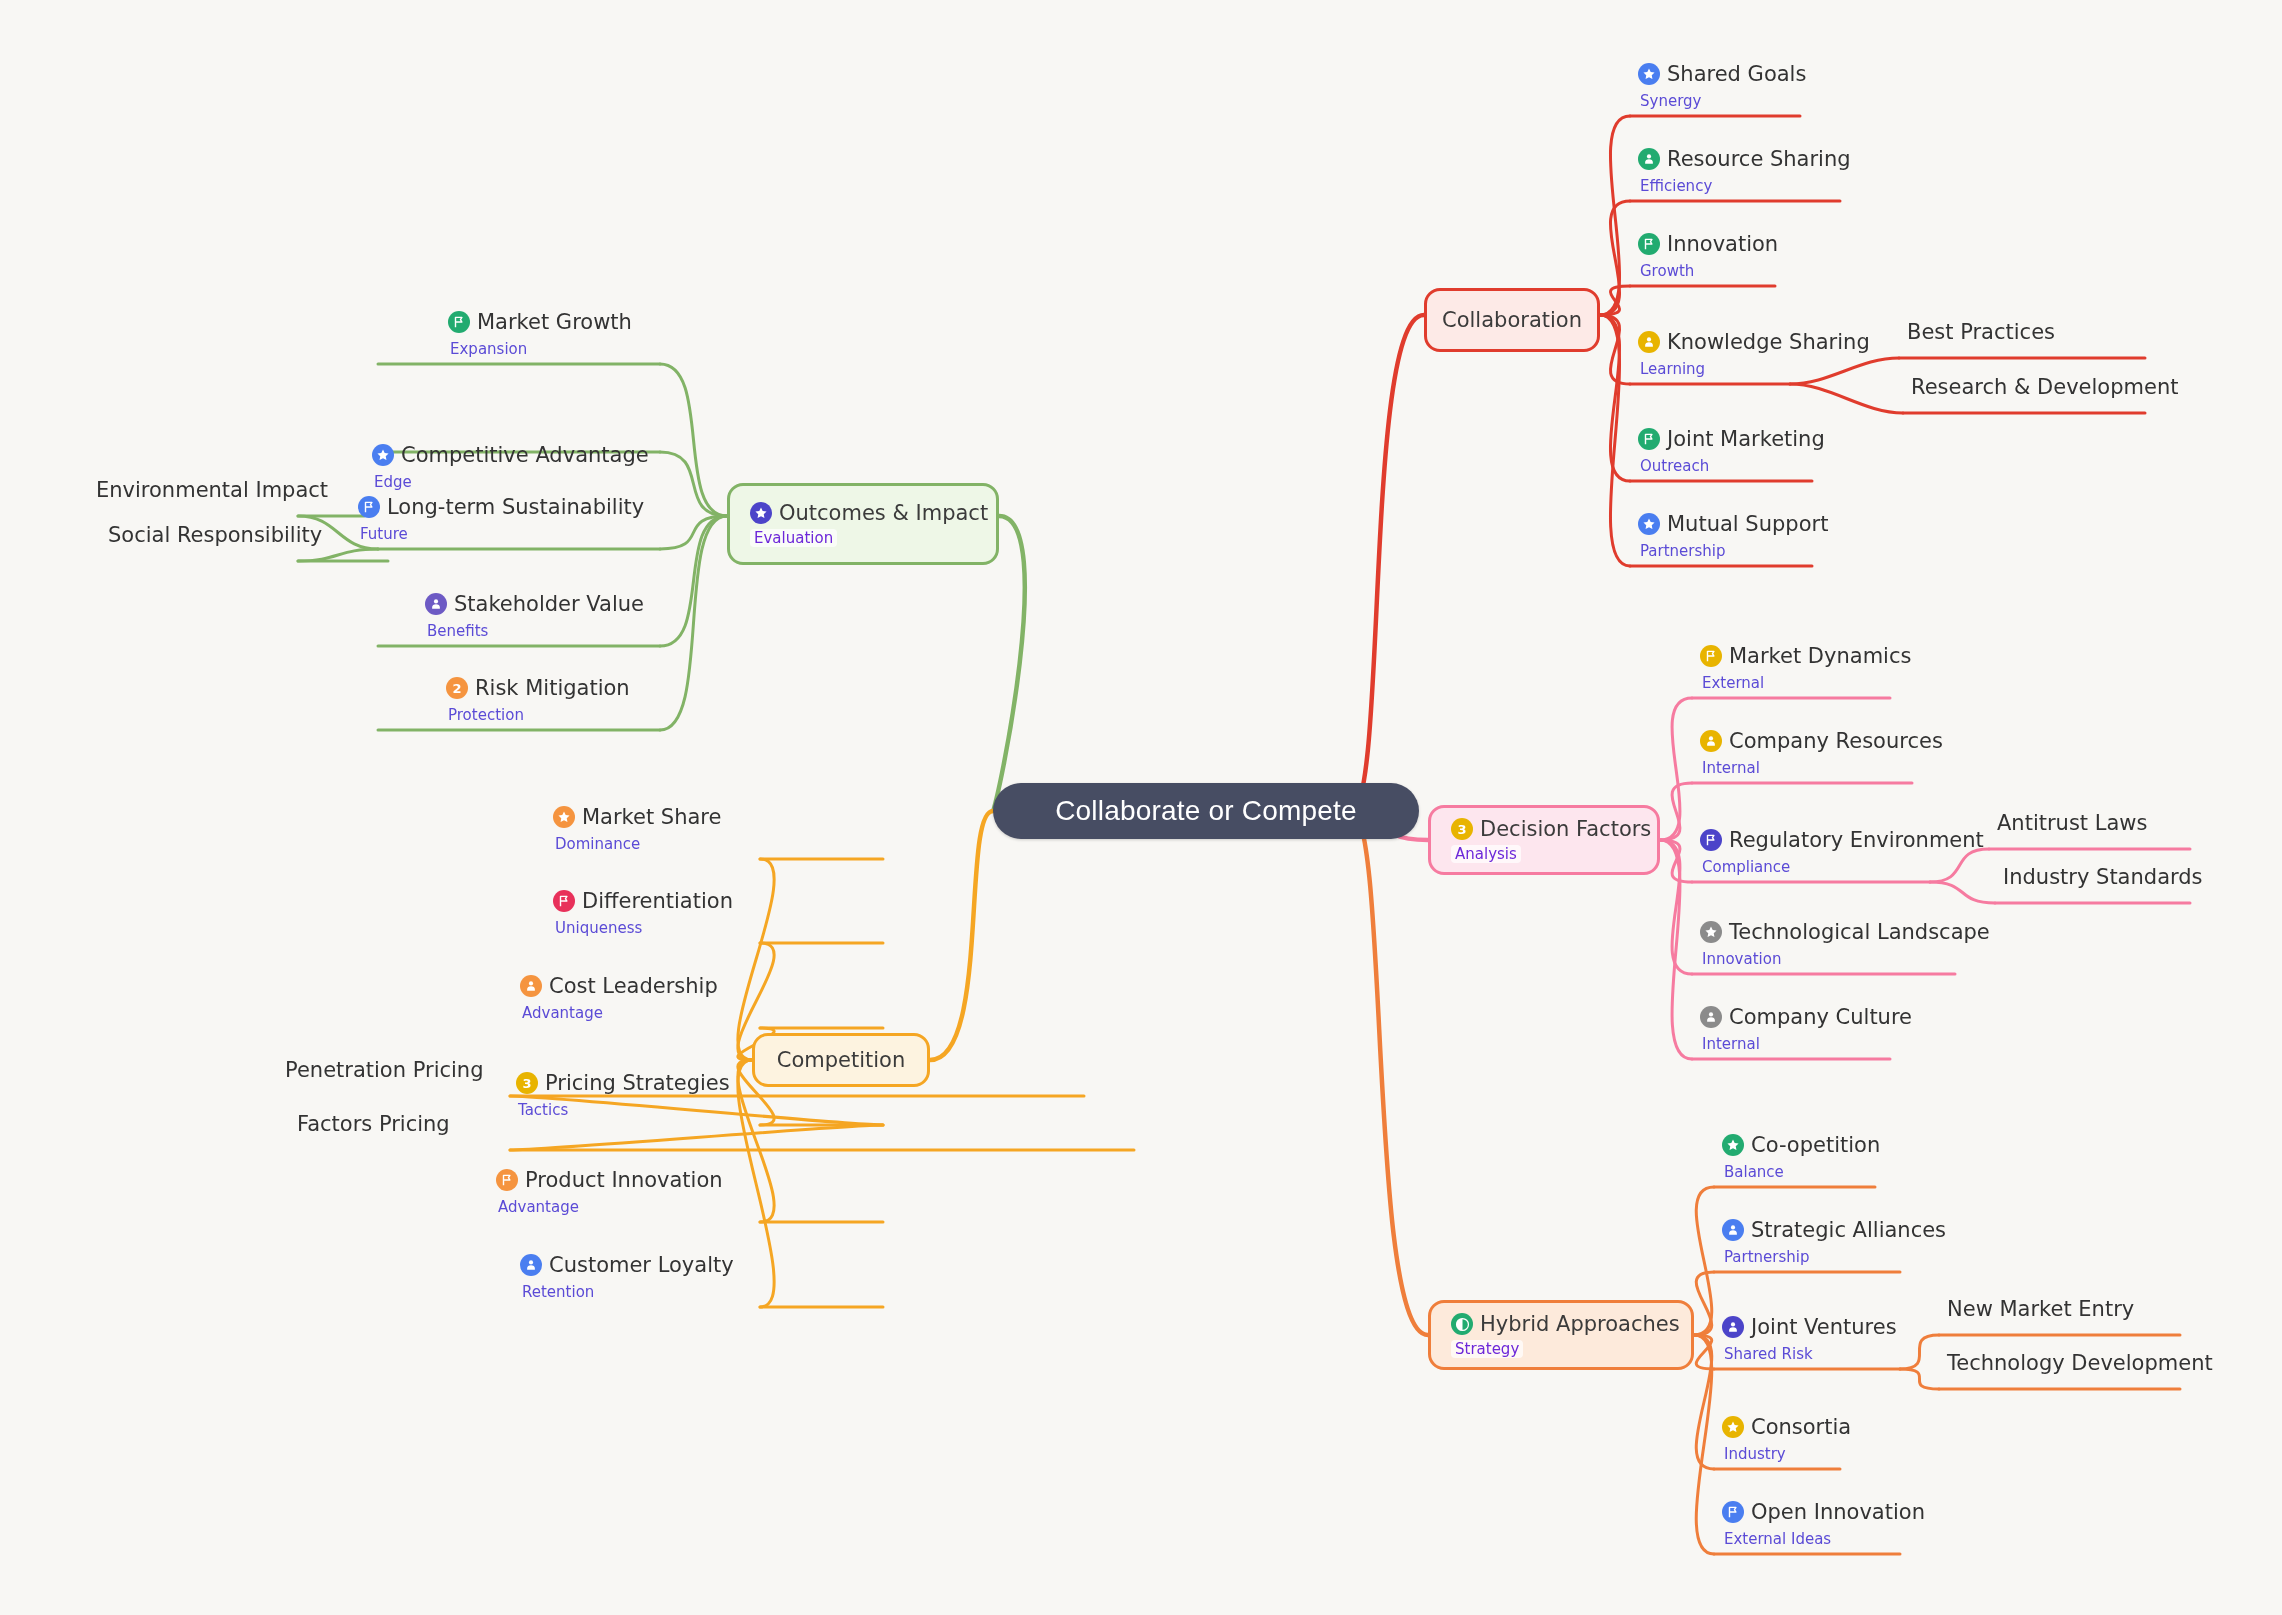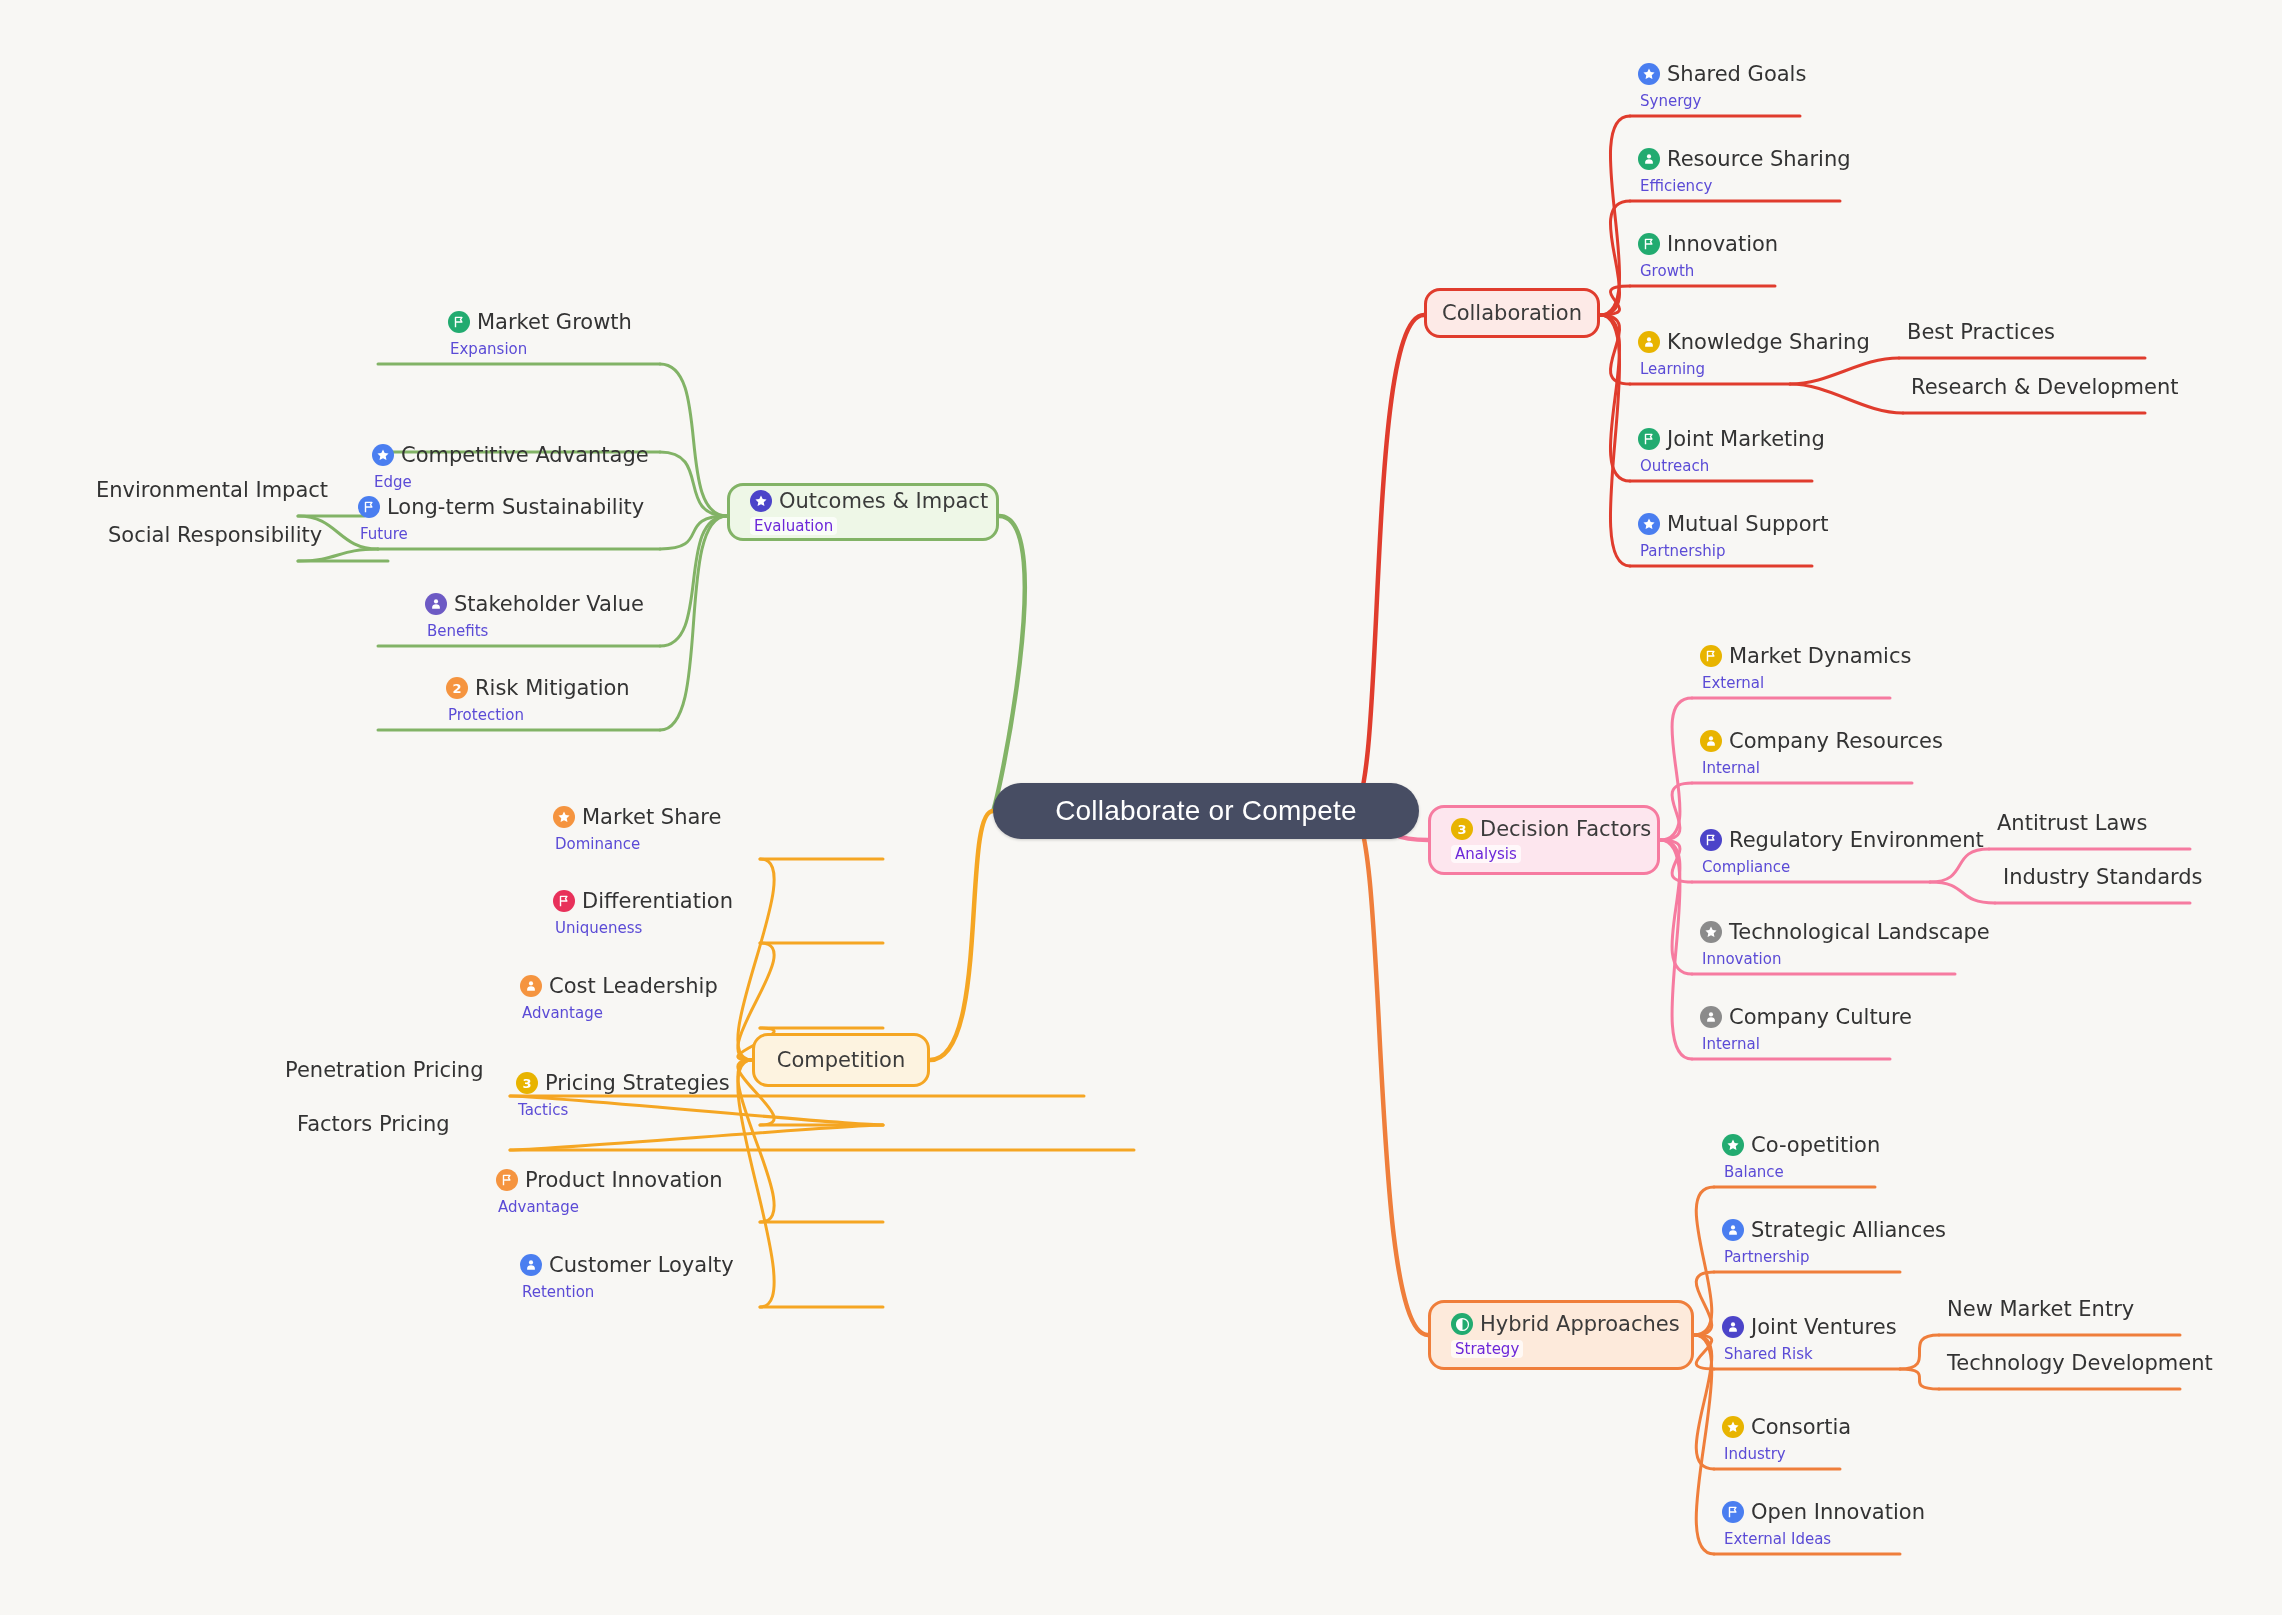--- a/index.html
+++ b/index.html
@@ -132,21 +132,21 @@
       <path d="M 1900 1369 C 1940 1369, 1899 1335, 1939 1335" fill="none" stroke="#ef7e3b" stroke-width="3" stroke-linecap="round"></path>
       <path d="M 1939 1335 L 2180 1335" fill="none" stroke="#ef7e3b" stroke-width="3" stroke-linecap="round"></path>
       <path d="M 1900 1369 C 1940 1369, 1899 1389, 1939 1389" fill="none" stroke="#ef7e3b" stroke-width="3" stroke-linecap="round"></path>
       <path d="M 1939 1389 L 2180 1389" fill="none" stroke="#ef7e3b" stroke-width="3" stroke-linecap="round"></path>
       <path d="M 1694 1335 C 1746 1335, 1662 1469, 1714 1469" fill="none" stroke="#ef7e3b" stroke-width="3" stroke-linecap="round"></path>
       <path d="M 1714 1469 L 1840 1469" fill="none" stroke="#ef7e3b" stroke-width="3" stroke-linecap="round"></path>
       <path d="M 1694 1335 C 1746 1335, 1662 1554, 1714 1554" fill="none" stroke="#ef7e3b" stroke-width="3" stroke-linecap="round"></path>
       <path d="M 1714 1554 L 1900 1554" fill="none" stroke="#ef7e3b" stroke-width="3" stroke-linecap="round"></path>
     </svg>
   <div id="nodes">
-      <div class="branch-node" style="left: 727px; top: 483px; width: 272px; height: 58px; border-color: rgb(130, 179, 102); background: rgb(238, 247, 231);">
+      <div class="branch-node" style="left: 727px; top: 483px; width: 272px; height: 82px; border-color: rgb(130, 179, 102); background: rgb(238, 247, 231);">
         <div class="bn-row">
           <span class="ic" style="background: rgb(76, 68, 201);">
             <svg width="14" height="14" viewBox="0 0 24 24">
               <path fill="#fff" d="M12 2.6l2.9 6 6.6.9-4.8 4.6 1.2 6.6L12 17.6 6.1 20.7l1.2-6.6L2.5 9.5l6.6-.9z"></path>
             </svg>
           </span>
           <span class="bn-title">Outcomes &amp; Impact</span>
         </div>
         <div class="bn-sub">Evaluation</div>
       </div>
@@ -272,21 +272,21 @@
           <span class="ic" style="background: rgb(74, 126, 240);">
             <svg width="14" height="14" viewBox="0 0 24 24">
               <circle cx="12" cy="7.5" r="3.6" fill="#fff"></circle>
               <path fill="#fff" d="M12 12.6c-4 0-6.6 2.2-6.6 4.6V20h13.2v-2.8c0-2.4-2.6-4.6-6.6-4.6z"></path>
             </svg>
           </span>
           <span class="lf-title">Customer Loyalty</span>
         </div>
         <div class="lf-sub">Retention</div>
       </div>
-      <div class="branch-node branch-plain" style="left: 1424px; top: 288px; width: 176px; height: 50px; border-color: rgb(224, 60, 45); background: rgb(253, 234, 231); text-align: center;">
+      <div class="branch-node branch-plain" style="left: 1424px; top: 288px; width: 176px; height: 64px; border-color: rgb(224, 60, 45); background: rgb(253, 234, 231); text-align: center;">
         <div class="bn-row">
           <span class="bn-title">Collaboration</span>
         </div>
       </div>
       <div class="leaf" style="left: 1638px; top: 62px;">
         <div class="lf-row">
           <span class="ic" style="background: rgb(74, 126, 240);">
             <svg width="14" height="14" viewBox="0 0 24 24">
               <path fill="#fff" d="M12 2.6l2.9 6 6.6.9-4.8 4.6 1.2 6.6L12 17.6 6.1 20.7l1.2-6.6L2.5 9.5l6.6-.9z"></path>
             </svg>

